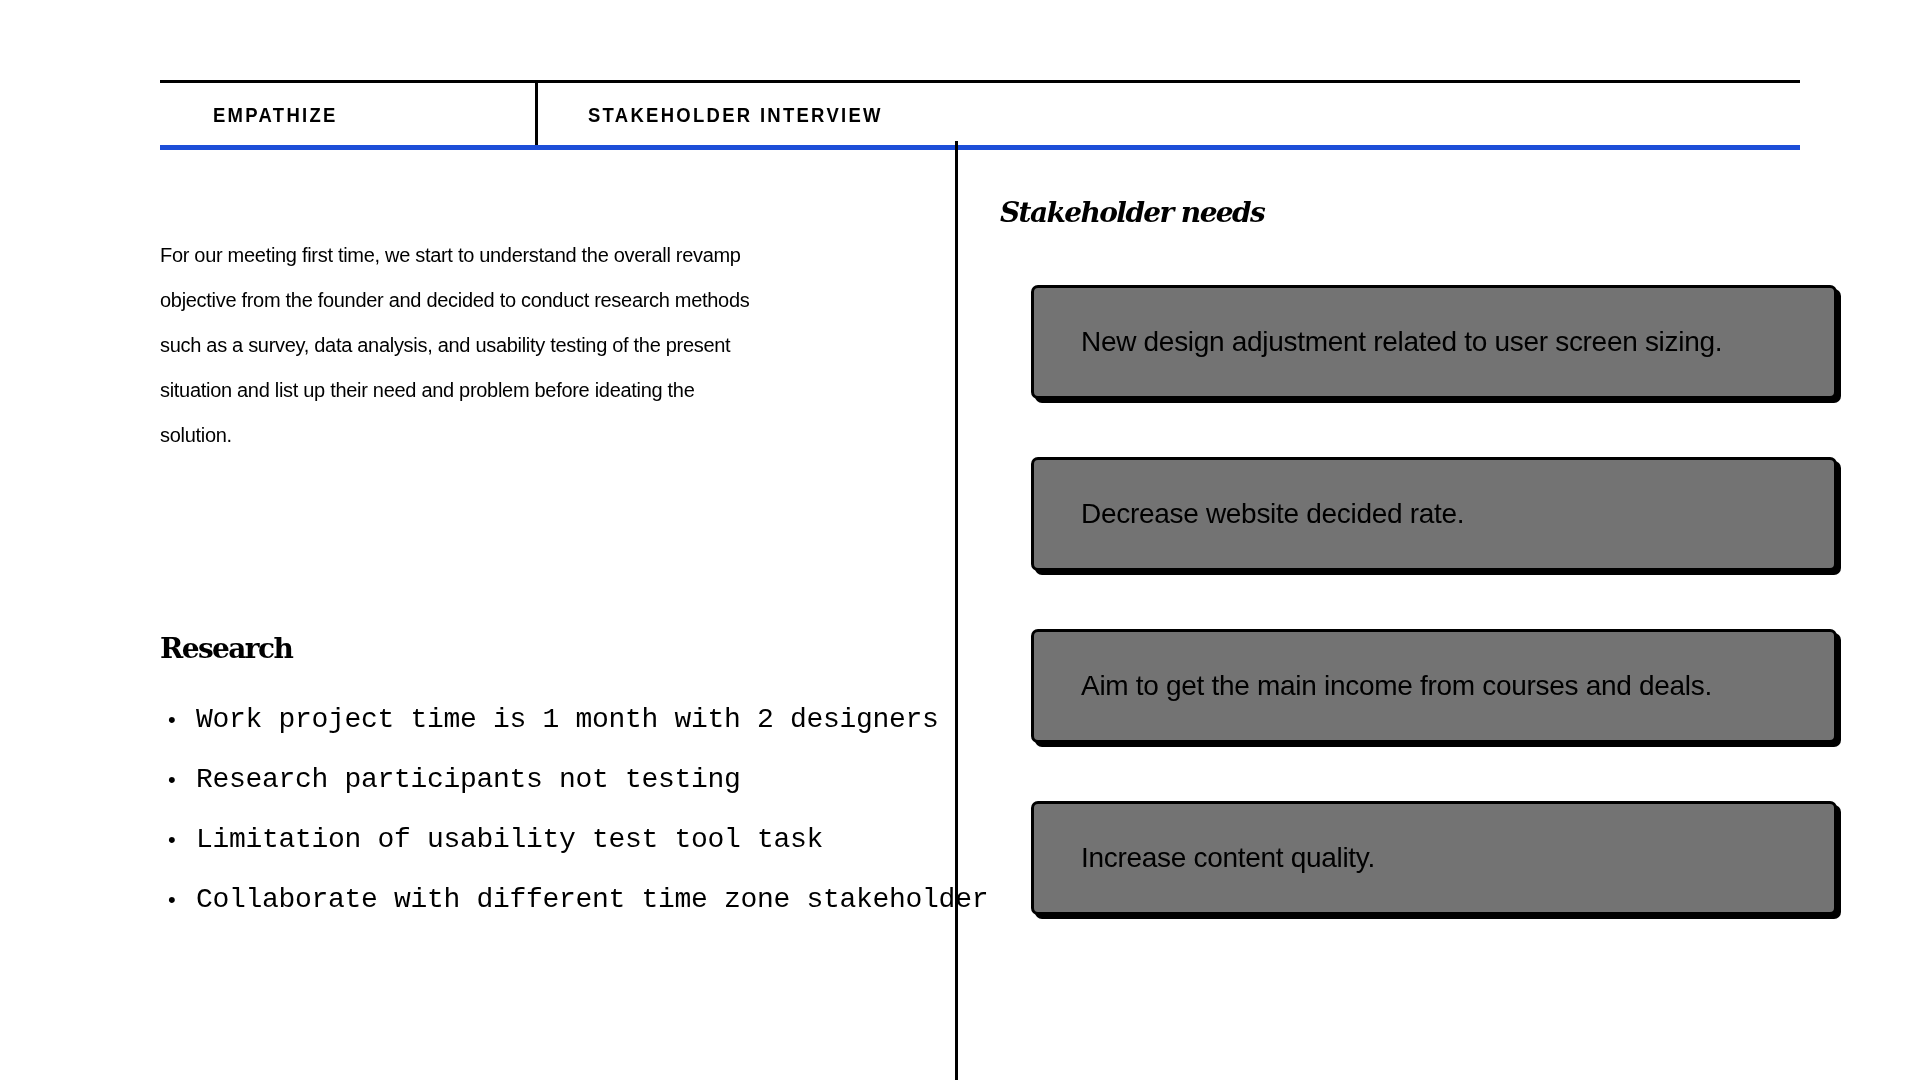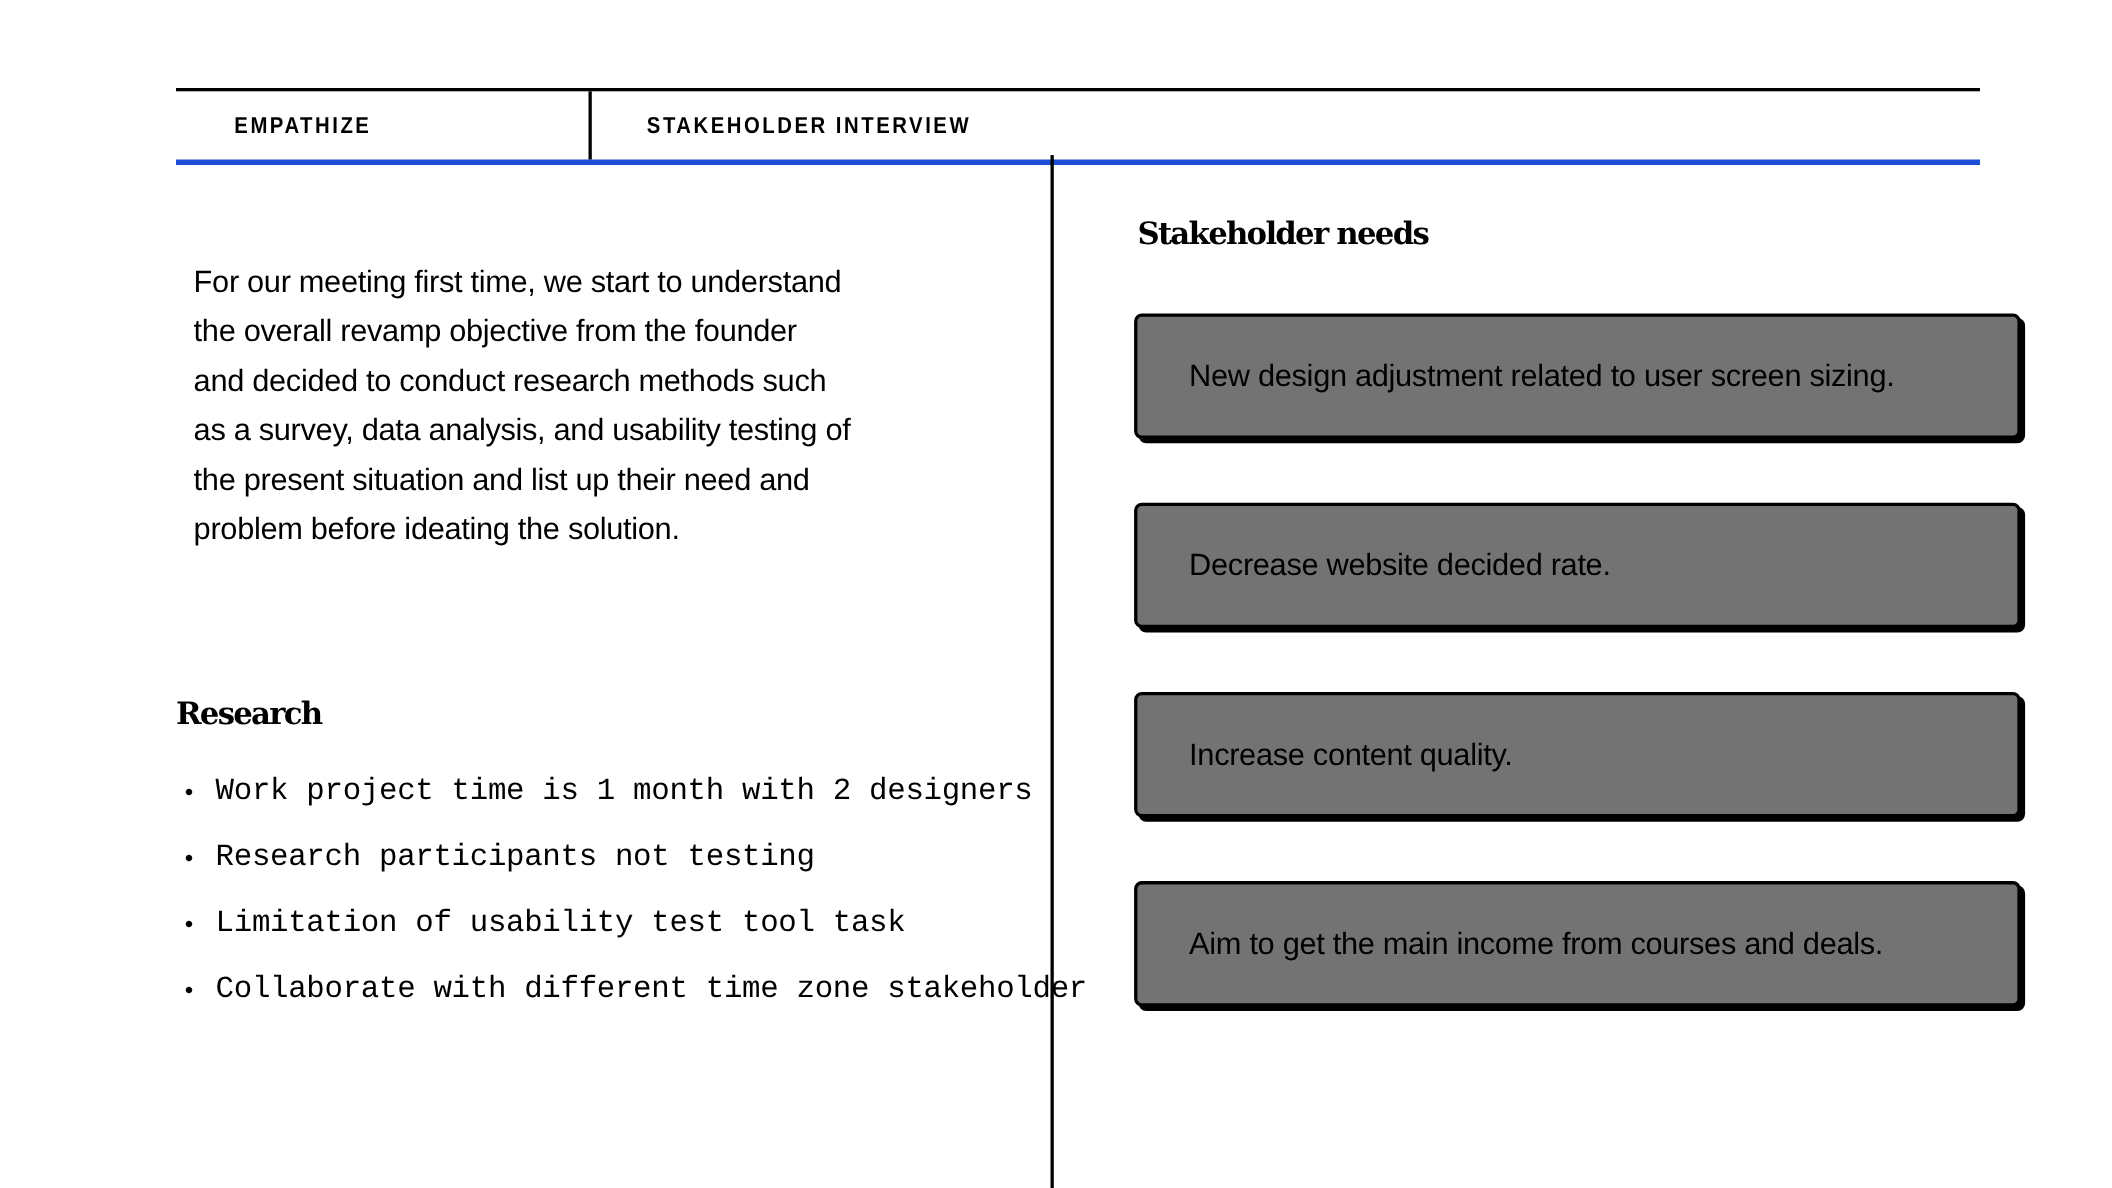--- a/index.html
+++ b/index.html
@@ -52,41 +52,41 @@
       position: absolute;
       left: 955px;
       top: 141px;
       width: 3px;
       height: 939px;
       background: #000;
     }
 
     .intro {
       position: absolute;
-      left: 176px;
+      left: 160px;
       top: 233px;
       width: 600px;
-      font-size: 28px;
+      font-size: 20px;
       line-height: 45px;
       letter-spacing: -0.3px;
       margin: 0;
     }
 
     .serif-heading {
       position: absolute;
       font-family: "DejaVu Serif", serif;
       font-weight: bold;
       font-size: 28px;
       letter-spacing: -1.6px;
       line-height: 34px;
       margin: 0;
       white-space: nowrap;
     }
     .challenge-heading { left: 160px; top: 632px; }
-    .needs-heading { left: 1034px; top: 196px; }
+    .needs-heading { left: 1000px; top: 196px; font-style: italic; }
 
     .challenge-list {
       position: absolute;
       left: 160px;
       top: 698px;
       margin: 0;
       padding: 0;
       list-style: none;
     }
     .challenge-item {
@@ -174,18 +174,18 @@
 <h2 class="serif-heading needs-heading">Stakeholder needs</h2>
 
 <div class="needs-list">
   <div class="need-card">
     <span class="need-text">New design adjustment related to user screen sizing.</span>
   </div>
   <div class="need-card">
     <span class="need-text">Decrease website decided rate.</span>
   </div>
   <div class="need-card">
-    <span class="need-text">Increase content quality.</span>
+    <span class="need-text">Aim to get the main income from courses and deals.</span>
   </div>
   <div class="need-card">
-    <span class="need-text">Aim to get the main income from courses and deals.</span>
+    <span class="need-text">Increase content quality.</span>
   </div>
 </div>
 
 </body></html>

